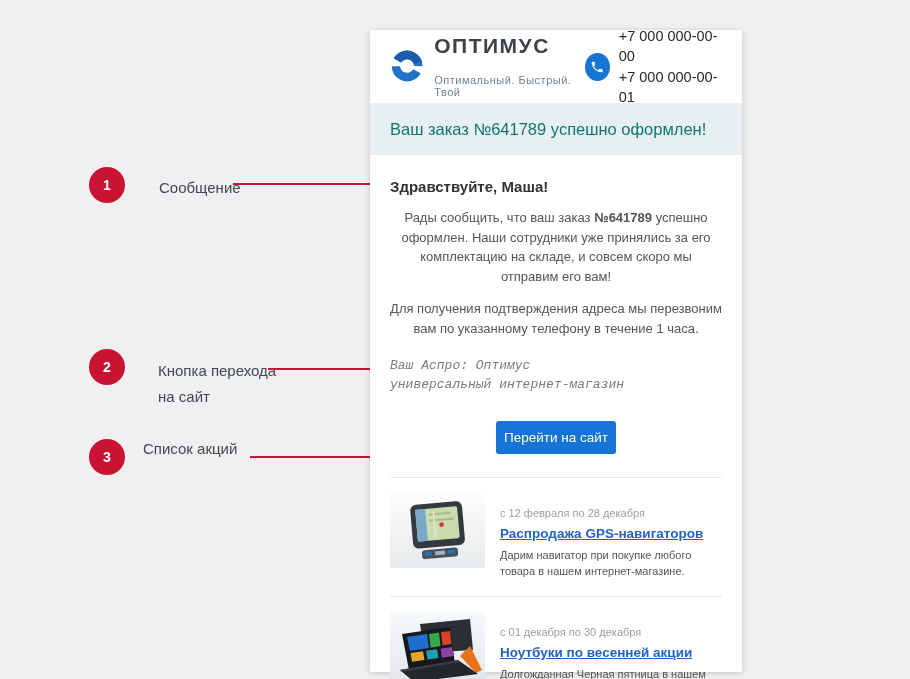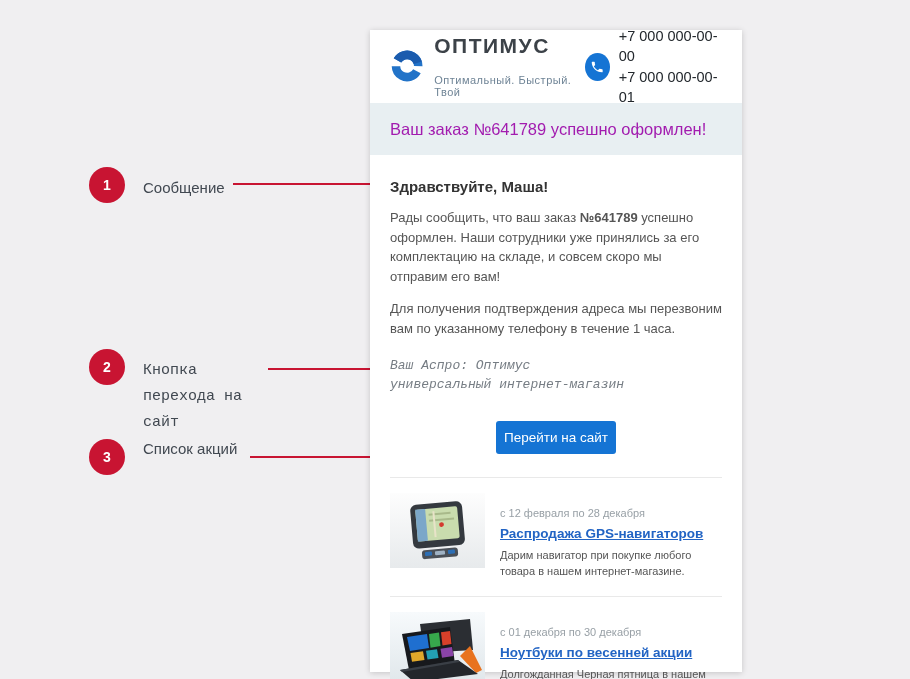--- a/index.html
+++ b/index.html
@@ -23,25 +23,25 @@
   .logo-icon { width:38px; height:38px; margin-right:10px; }
   .logo-name { font-size:21px; font-weight:bold; letter-spacing:1.5px; color:#3c4248; line-height:1.05; }
   .logo-tagline { font-size:11px; color:#6f8496; letter-spacing:0.5px; margin-top:16px; }
   .phone-block { display:flex; align-items:center; }
   .phone-icon { width:28px; height:28px; border-radius:50%; background:#1574d4;
     display:flex; align-items:center; justify-content:center; margin-right:9px; }
   .phone-icon svg { width:14px; height:14px; fill:#fff; }
   .phone-numbers { font-size:14.5px; color:#23282d; line-height:1.4; }
 
   .banner { height:52px; display:flex; align-items:center; padding:0 20px;
-    background:#e8eff2; font-size:16.5px; color:#a21caf; }
+    background:#e8eff2; font-size:16.5px; color:#0f766e; }
 
   .card-body { padding:0 20px; }
   .greeting { margin-top:23px; font-size:15px; font-weight:bold; color:#333; }
-  .para { margin-top:13px; font-size:13px; color:#555; line-height:1.5; }
+  .para { margin-top:13px; font-size:13px; color:#555; line-height:1.5;text-align:center; }
   .signature { margin-top:19px; font-style:italic; color:#767d84; font-size:13px; line-height:1.45;font-family:Liberation Mono, monospace; }
   .btn-wrap { text-align:center; margin:26px 0 23px; }
   .cta-button { display:inline-block; background:#1574d4; color:#fff; font-size:13.5px;
     font-family:"Liberation Sans", sans-serif; padding:9px 8px; border:none; border-radius:3px; cursor:pointer; }
   .sep { border:none; border-top:1px solid #e9e9e9; }
 
   .promo { display:flex; padding:15px 0 16px; }
   .promo-img { width:95px; height:75px; flex:none; }
   .promo-content { margin-left:15px; }
   .promo-date { font-size:11px; color:#98a0a6; margin-top:14px; }
@@ -50,27 +50,27 @@
   .promo-desc { font-size:11px; color:#555; line-height:1.45; margin-top:6px; }
 </style>
 </head>
 <body>
 
 <div class="canvas">
 
   <div class="ann-circle" style="left:89px; top:167px;">
     <span>1</span>
   </div>
-  <div class="ann-label" style="left:143px; top:175px;">Сообщение</div>
+  <div class="ann-label" style="left:159px; top:175px;">Сообщение</div>
   <div class="ann-line" style="left:233px; top:183px; width:144px;"></div>
 
   <div class="ann-circle" style="left:89px; top:349px;">
     <span>2</span>
   </div>
-  <div class="ann-label" style="left:143px; top:358px; width:125px;font-family:Liberation Mono, monospace;">Кнопка перехода на сайт</div>
+  <div class="ann-label" style="left:158px; top:358px; width:125px;">Кнопка перехода на сайт</div>
   <div class="ann-line" style="left:268px; top:368px; width:255px;"></div>
 
   <div class="ann-circle" style="left:89px; top:439px;">
     <span>3</span>
   </div>
   <div class="ann-label" style="left:143px; top:436px;">Список акций</div>
   <div class="ann-line" style="left:250px; top:456px; width:128px;"></div>
 
   <div class="email-card">
 

